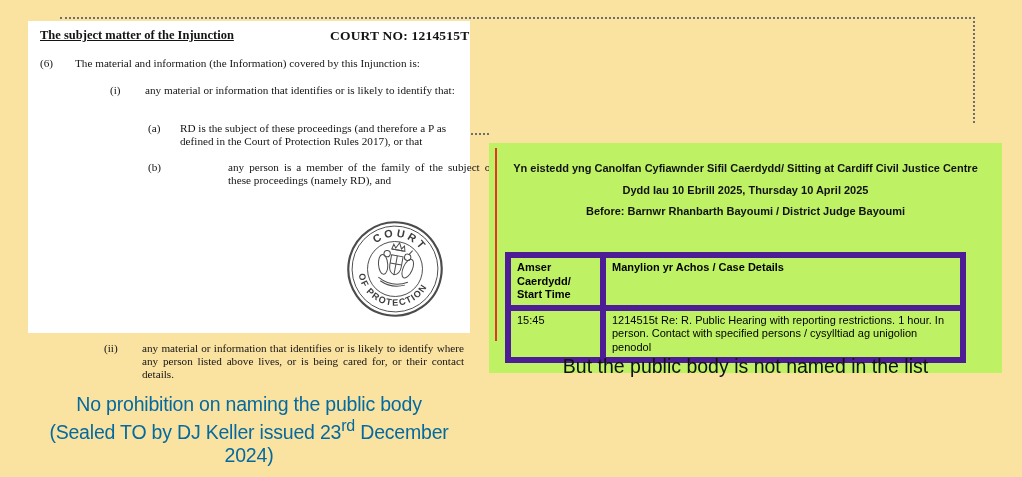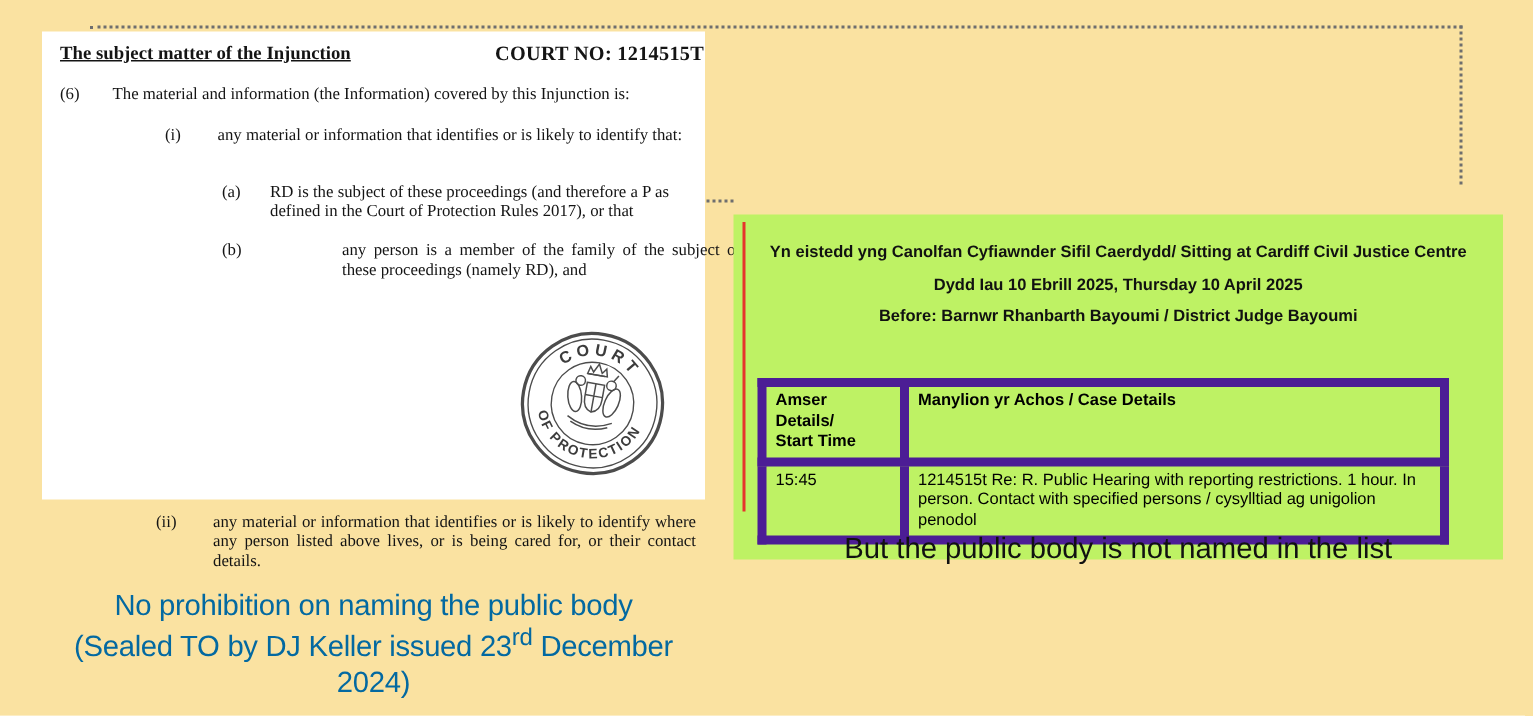--- a/index.html
+++ b/index.html
@@ -185,21 +185,21 @@
 
     <table id="htable">
       <colgroup>
           <col class="c1">
           <col>
         </colgroup>
       <tbody>
           <tr class="hdr">
         <th>
           <div>Amser</div>
-          <div>Details/</div>
+          <div>Caerdydd/</div>
           <div>Start Time</div>
         </th>
         <th>Manylion yr Achos / Case Details</th>
       </tr>
       <tr class="data">
         <td>15:45</td>
         <td>1214515t Re: R. Public Hearing with reporting restrictions. 1 hour. In person. Contact with specified persons / cysylltiad ag unigolion penodol</td>
       </tr>
     </tbody>
       </table>

